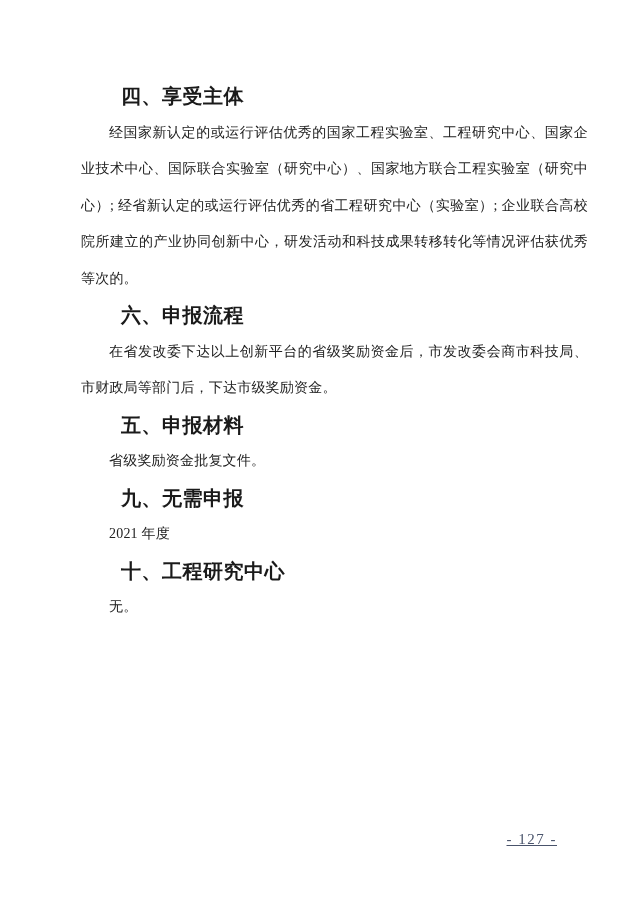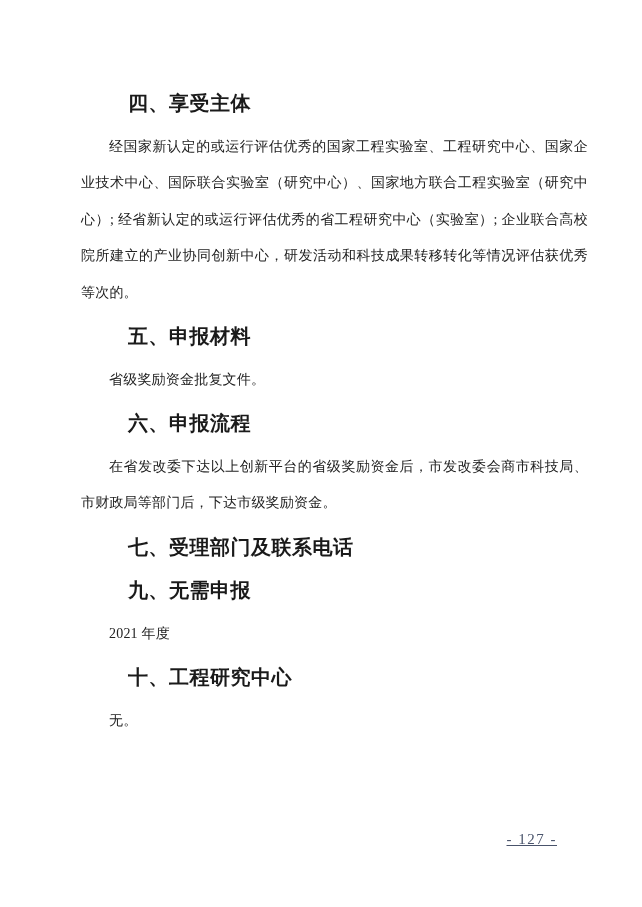--- a/index.html
+++ b/index.html
@@ -17,21 +17,21 @@
     color: #1f1f1f;
   }
   .content {
     position: absolute;
     left: 81px;
     top: 78px;
     width: 507px;
   }
   .section { margin: 0; }
   .section h2 {
-    margin: 7px;
+    margin: 0;
     font-family: "Liberation Sans", "DejaVu Sans", sans-serif;
     font-weight: 700;
     font-size: 20px;
     line-height: 36.5px;
     text-indent: 2em;
     letter-spacing: 0.5px;
     color: #1a1a1a;
   }
   .section p {
     margin: 0;
@@ -58,31 +58,30 @@
 
 <div class="page">
   <div class="content">
 
     <div class="section">
       <h2>四、享受主体</h2>
       <p>经国家新认定的或运行评估优秀的国家工程实验室、工程研究中心、国家企业技术中心、国际联合实验室（研究中心）、国家地方联合工程实验室（研究中心）; 经省新认定的或运行评估优秀的省工程研究中心（实验室）; 企业联合高校院所建立的产业协同创新中心，研发活动和科技成果转移转化等情况评估获优秀等次的。</p>
     </div>
 
     <div class="section">
+      <h2>六、申报流程</h2>
+      <p>在省发改委下达以上创新平台的省级奖励资金后，市发改委会商市科技局、市财政局等部门后，下达市级奖励资金。</p>
+    </div>
+
+    <div class="section">
       <h2>五、申报材料</h2>
       <p>省级奖励资金批复文件。</p>
     </div>
 
     <div class="section">
-      <h2>六、申报流程</h2>
-      <p>在省发改委下达以上创新平台的省级奖励资金后，市发改委会商市科技局、市财政局等部门后，下达市级奖励资金。</p>
-    </div>
-
-    <div class="section">
-      <h2>七、受理部门及联系电话</h2>
     </div>
 
 
     <div class="section">
       <h2>九、无需申报</h2>
       <p>2021 年度</p>
     </div>
 
     <div class="section">
       <h2>十、工程研究中心</h2>

